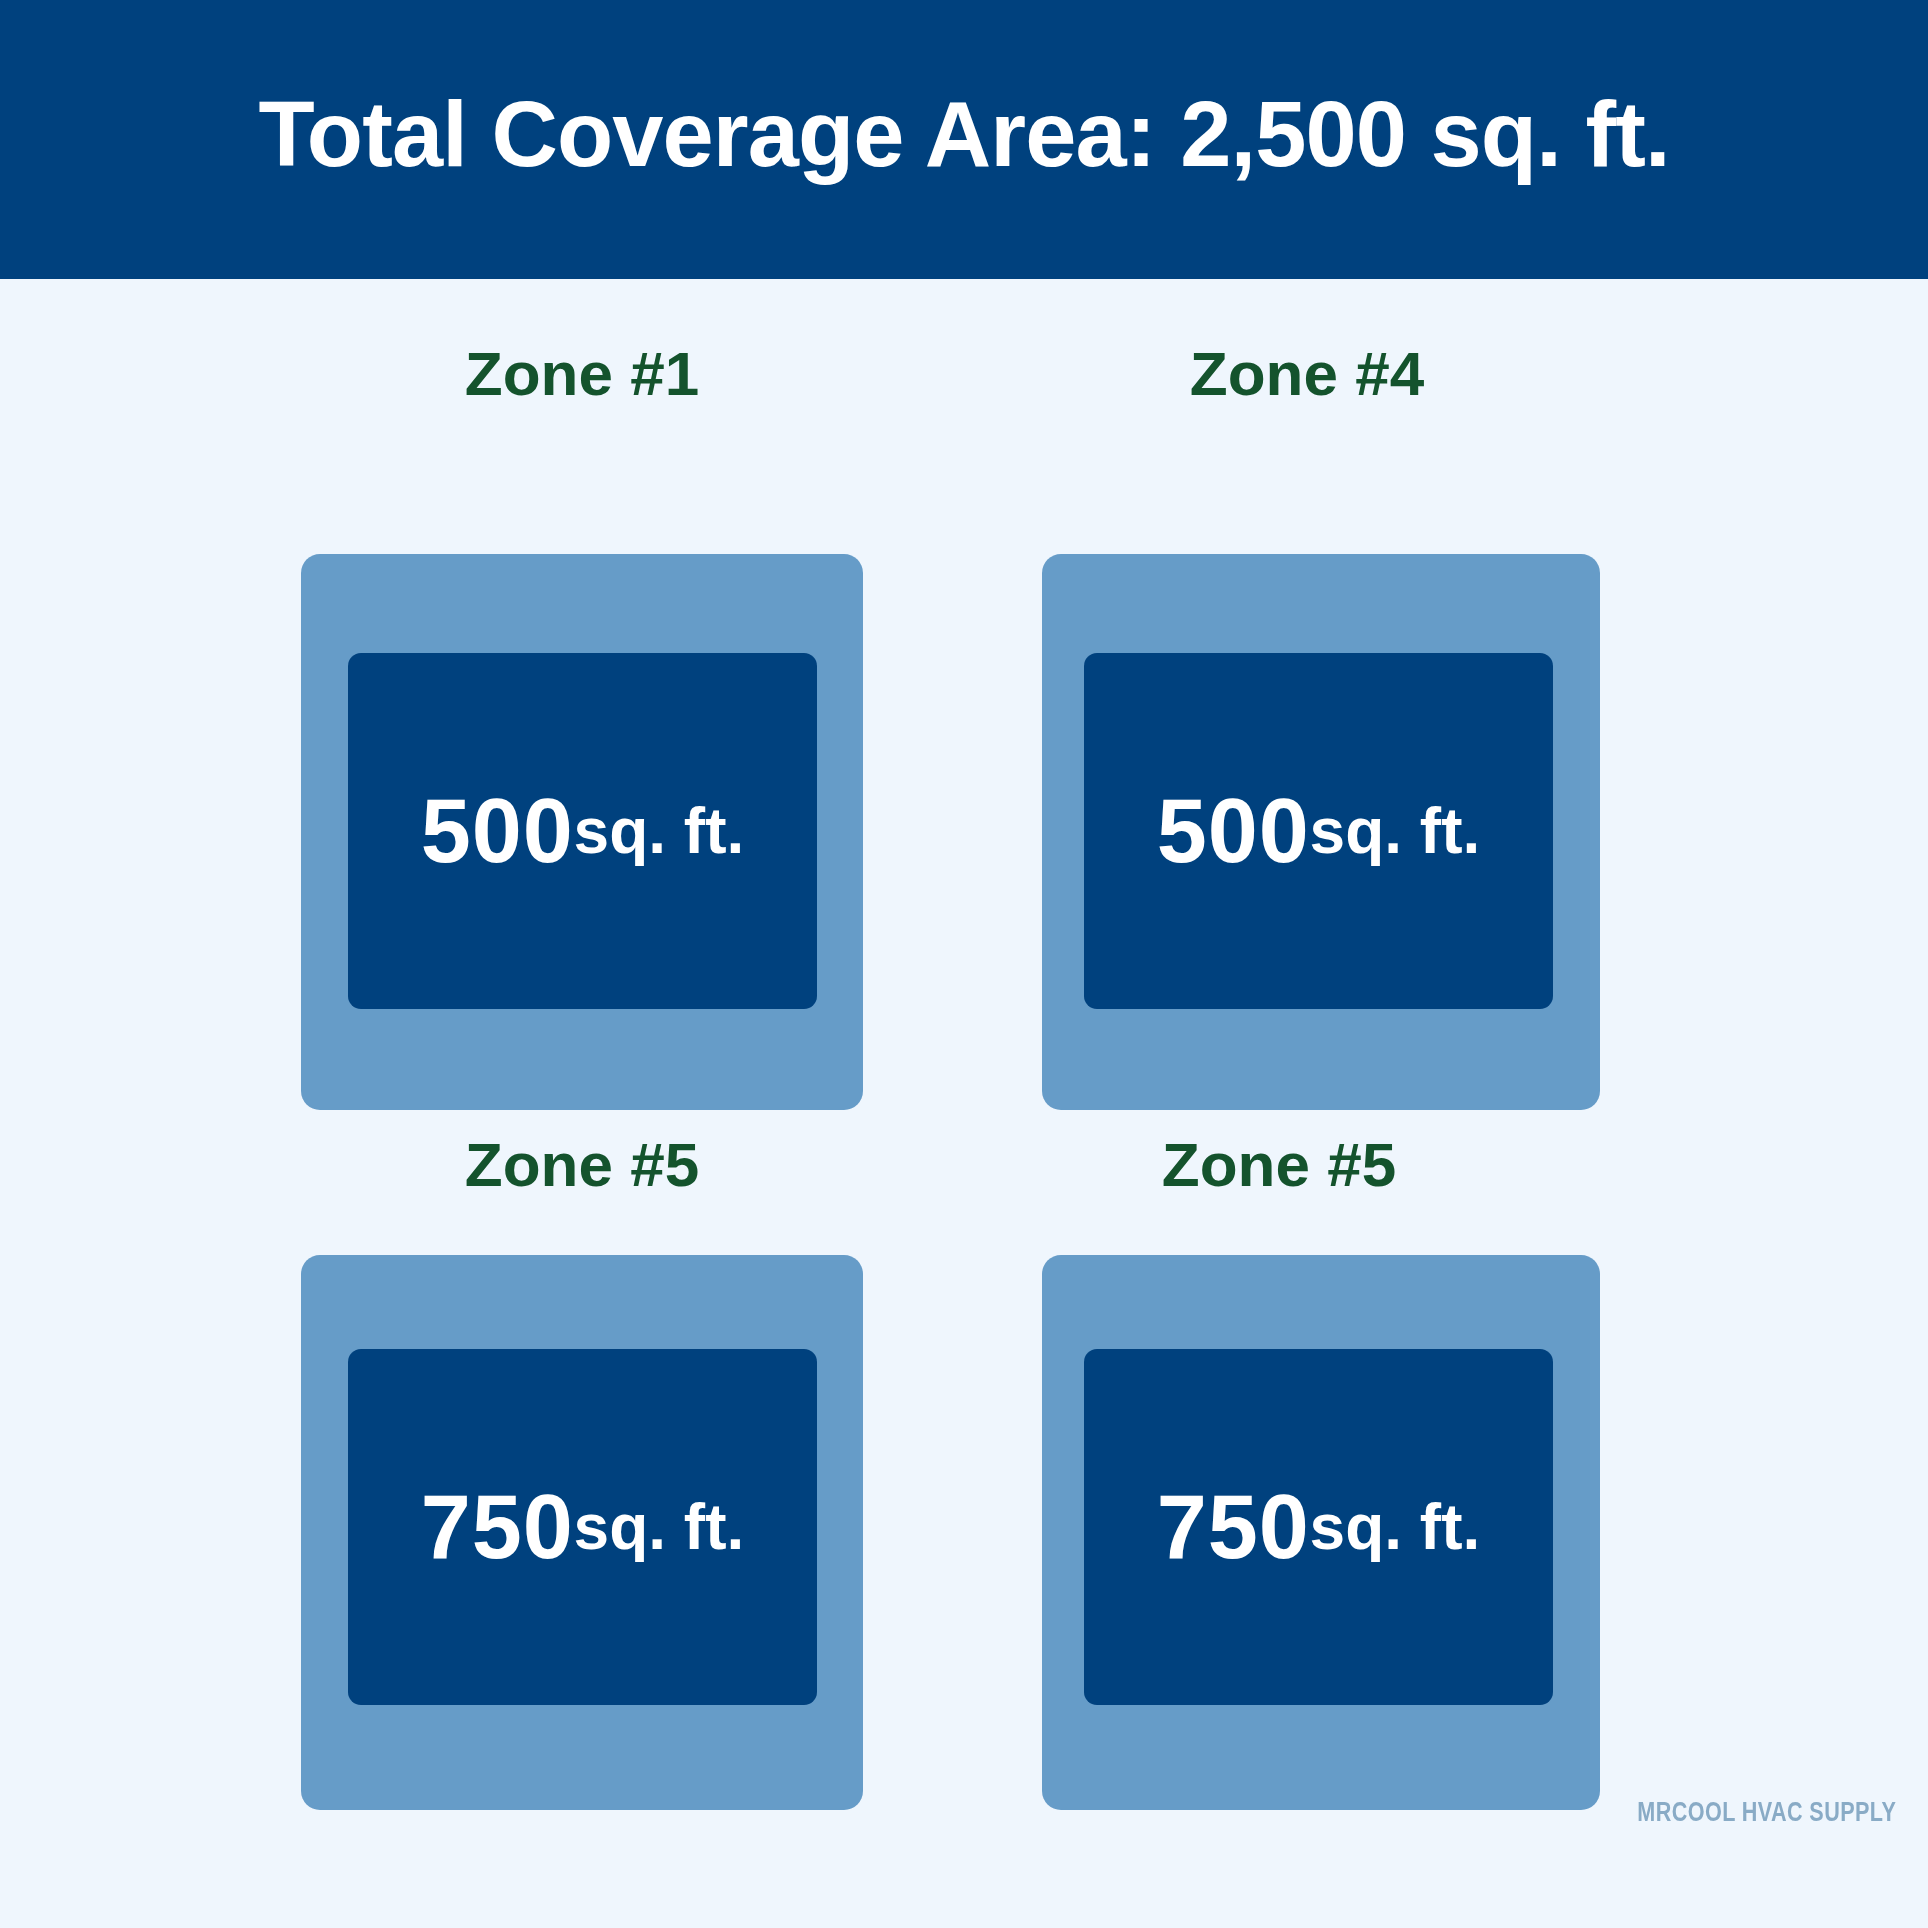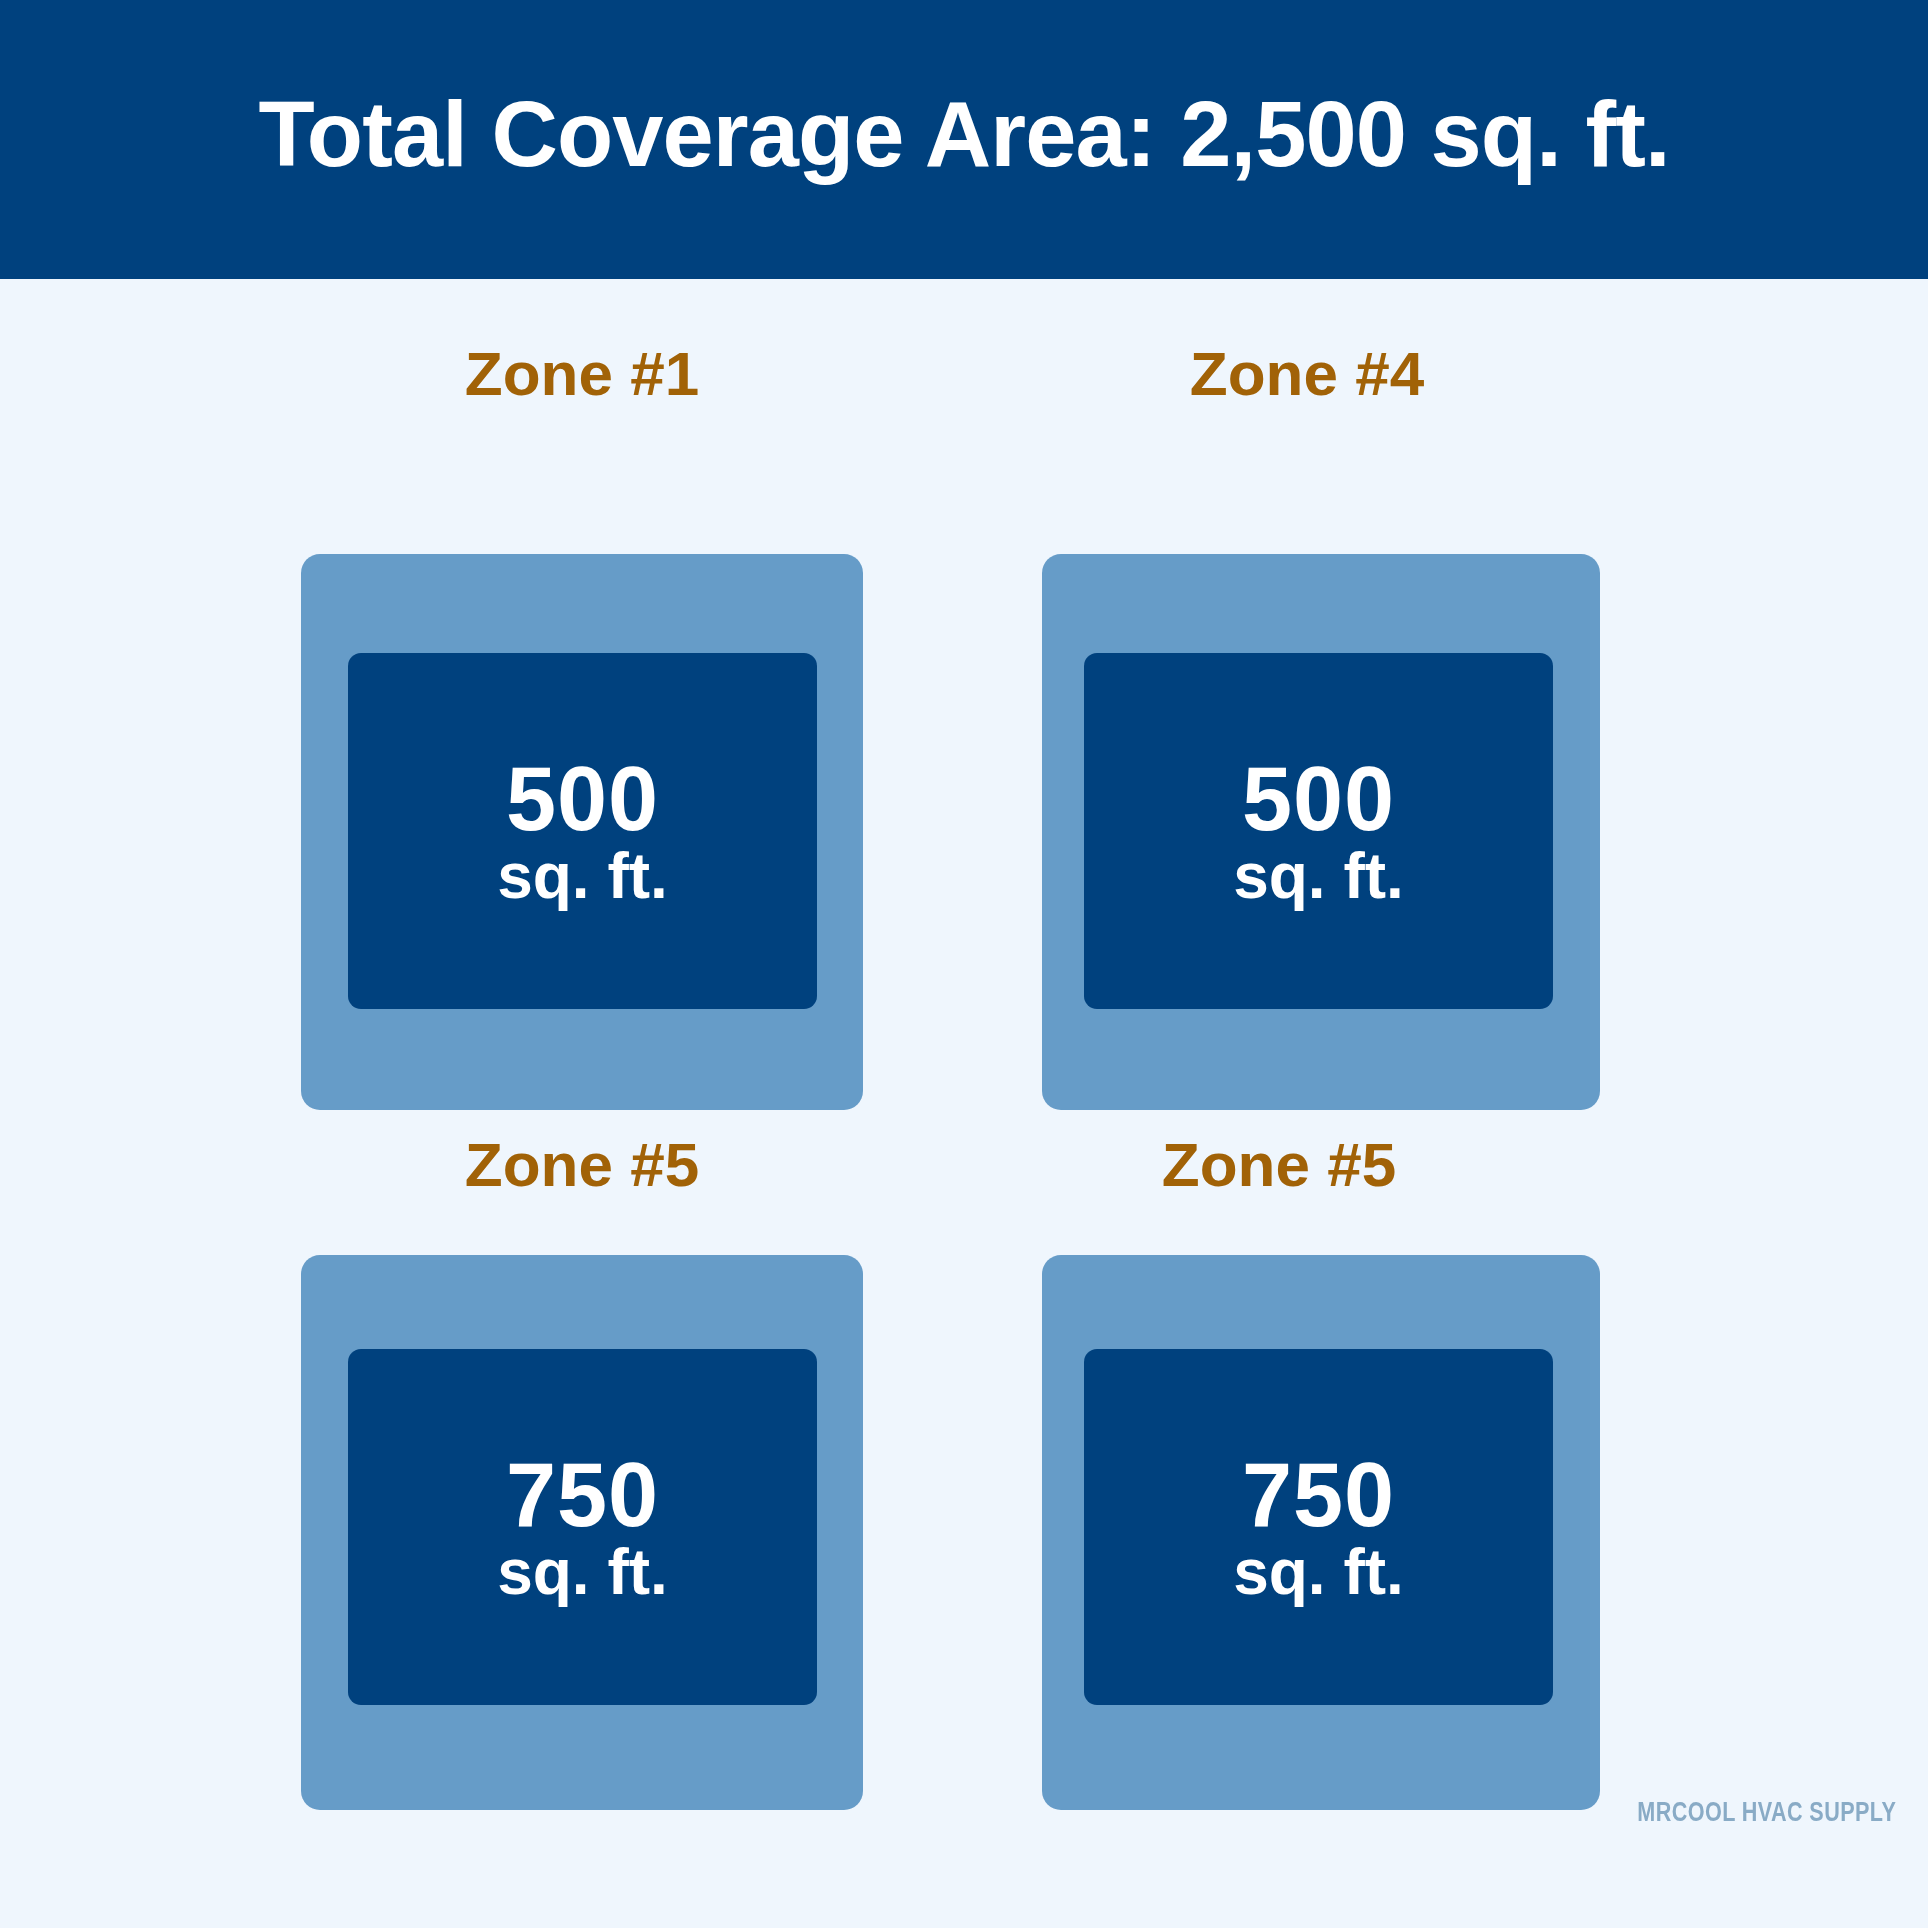--- a/index.html
+++ b/index.html
@@ -29,39 +29,39 @@
     letter-spacing:-0.9px;
     line-height:1;
     text-align:center;
     white-space:nowrap;
     transform:translateY(-5.6px);
   }
 
   
   .zone-label {
     position:absolute;
-    color:#a16207;
+    color:#14532d;
     font-size:62px;
     font-weight:bold;
     line-height:1;
     white-space:nowrap;
     text-align:center;
   }
 
   .zone-outer {
     position:absolute;
     background:#669cc8;
     border-radius:19px;
   }
   .zone-inner {
     position:absolute;
     background:#00417e;
     border-radius:13px;
     display:flex;
-    flex-direction:column;
+    flex-direction:row;
     align-items:center;
     justify-content:center;
   }
   .zone-value {
     color:#ffffff;
     font-size:90px;
     font-weight:600;
     line-height:1;
     letter-spacing:0.9px;
   }

